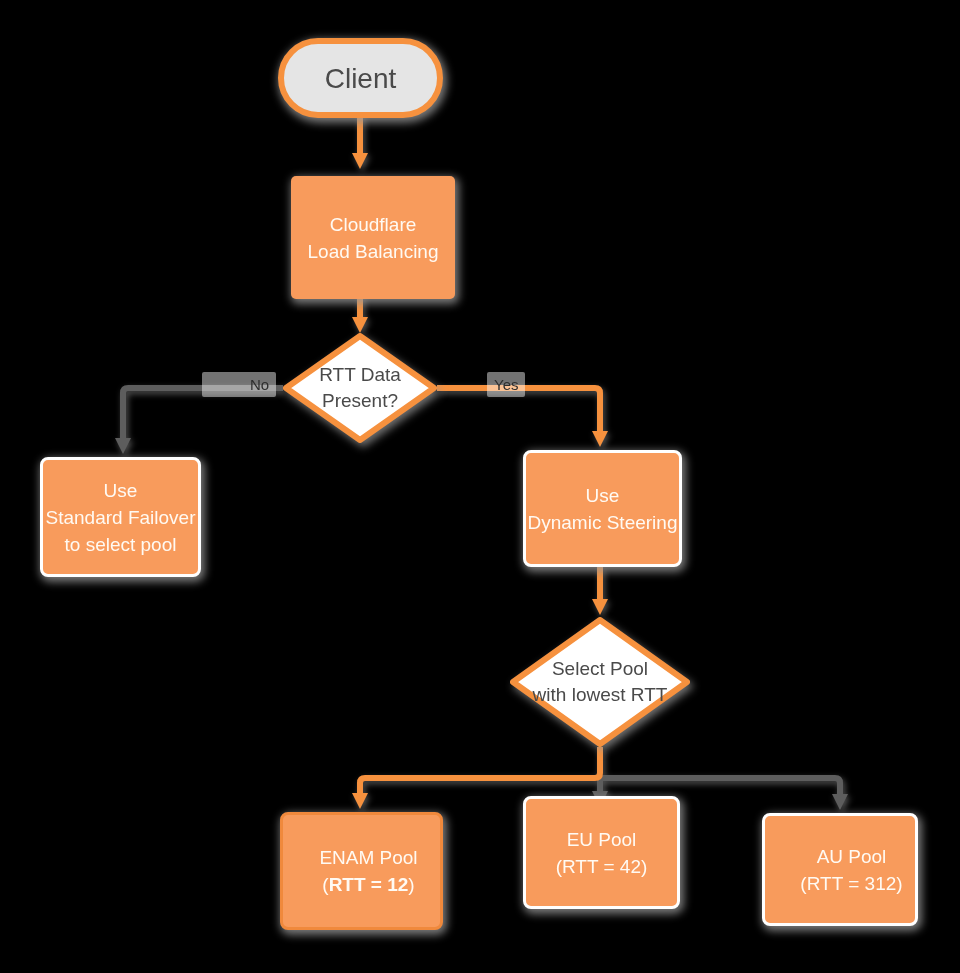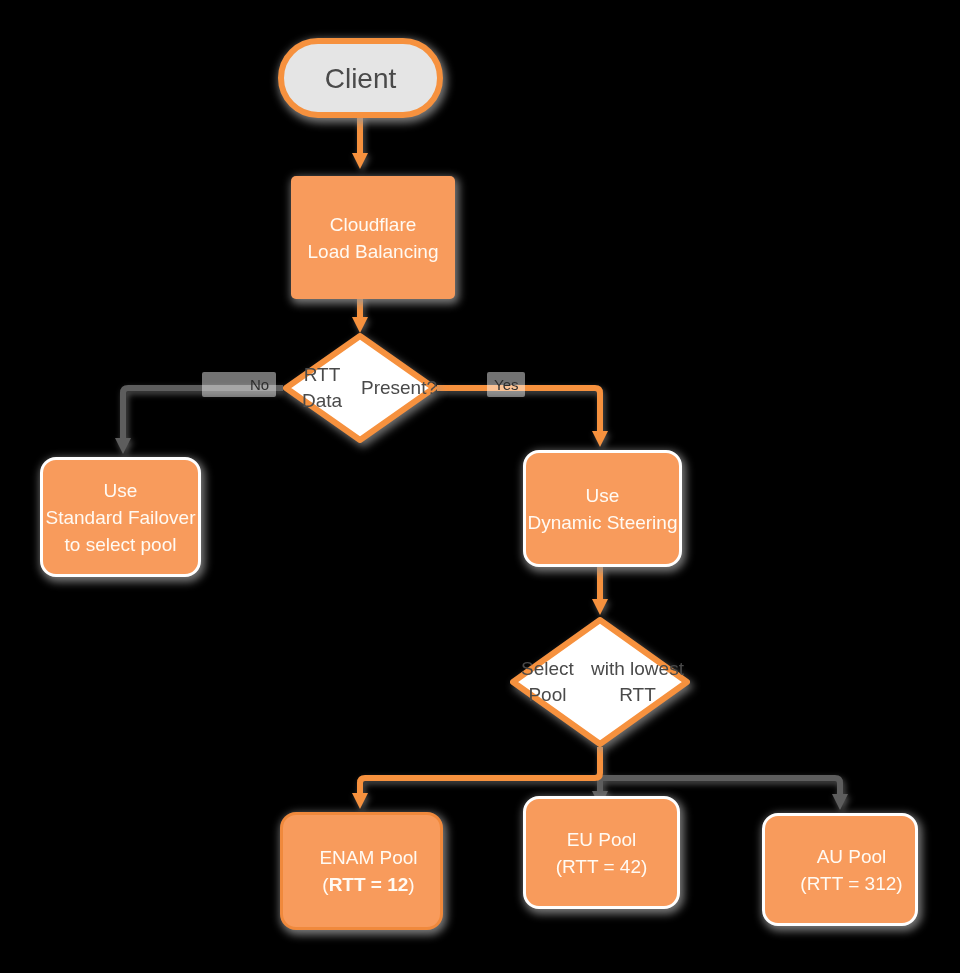--- a/index.html
+++ b/index.html
@@ -8,36 +8,36 @@
     font-family:"Liberation Sans",sans-serif;overflow:hidden;
   }
   .wires{position:absolute;left:0;top:0;width:960px;height:973px;
     filter:drop-shadow(2px 3px 3px rgba(150,150,150,0.55));}
   .node{
     position:absolute;display:flex;flex-direction:column;align-items:center;
     justify-content:center;text-align:center;box-sizing:border-box;
     font-size:19px;line-height:27px;z-index:2;
   }
   .orange{
-    background:#f89b5c;color:#fffaf3;border-radius:16px;
+    background:#f89b5c;color:#fffaf3;border-radius:8px;
     box-shadow:2px 3px 8px 2px rgba(150,150,150,0.8);
   }
   .white-border{border:3px solid #ffffff;}
   .dark-orange-border{border:3px solid #f0893c;padding-left:14px;}
   .terminal{
     background:#e5e5e5;color:#4a4a4a;border:6px solid #f6913e;
     border-radius:40px;font-size:28px;
     box-shadow:2px 3px 8px 2px rgba(150,150,150,0.8);
   }
   .rect-plain{border-radius:5px;}
   .diamond{position:absolute;z-index:2;}
   .diamond svg{position:absolute;left:0;top:0;width:100%;height:100%;
     filter:drop-shadow(3px 4px 4px rgba(150,150,150,0.75));}
   .dlabel{
-    position:relative;width:100%;height:100%;display:flex;flex-direction:row;
+    position:relative;width:100%;height:100%;display:flex;flex-direction:column;
     align-items:center;justify-content:center;text-align:center;
     color:#4a4a4a;font-size:19px;line-height:26px;
   }
   .chip{
     position:absolute;z-index:3;background:rgba(255,255,255,0.45);
     color:#2e2e2e;font-size:15px;line-height:15px;padding:5px 7px;
     border-radius:2px;
   }
   .bold{font-weight:bold;}
 

